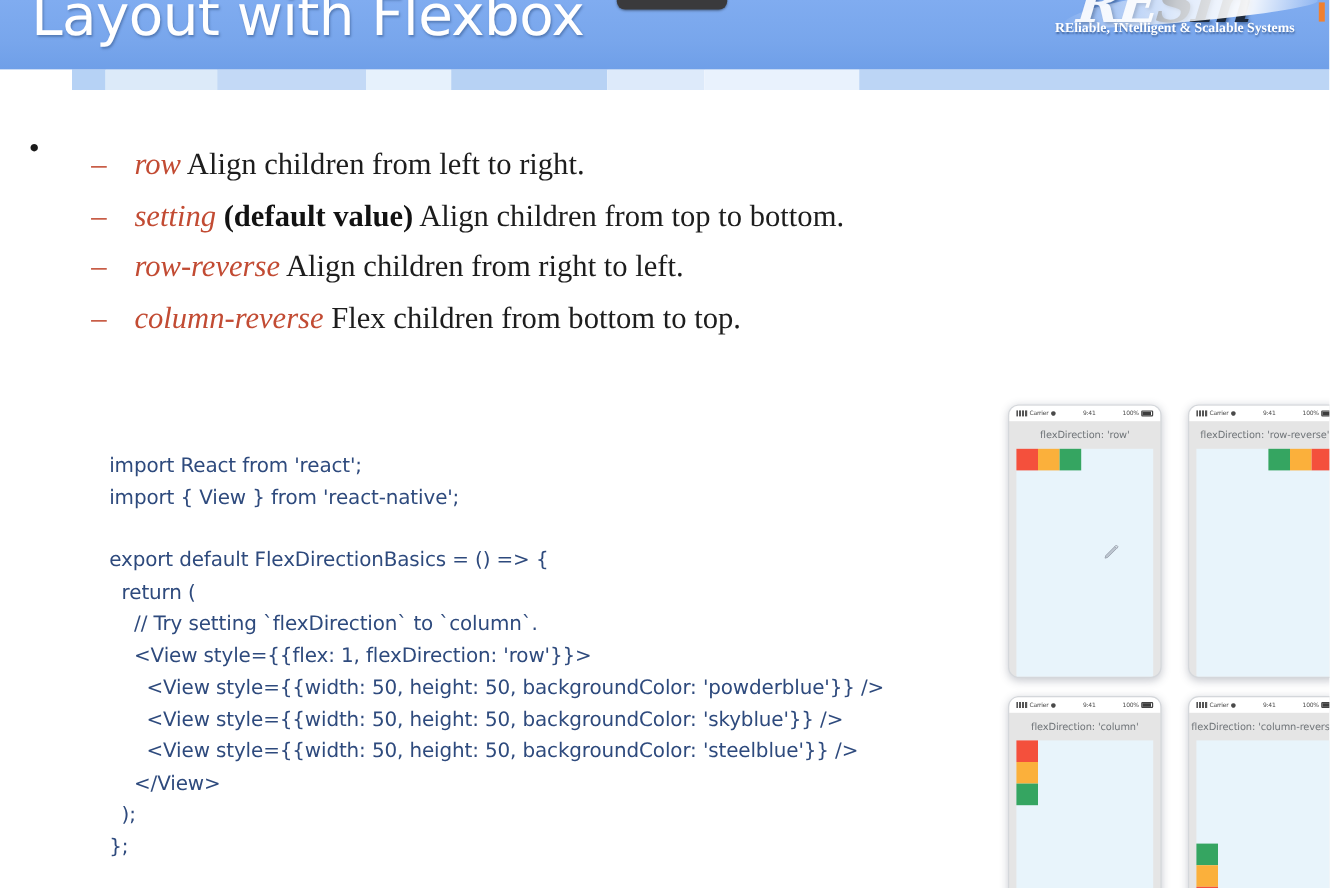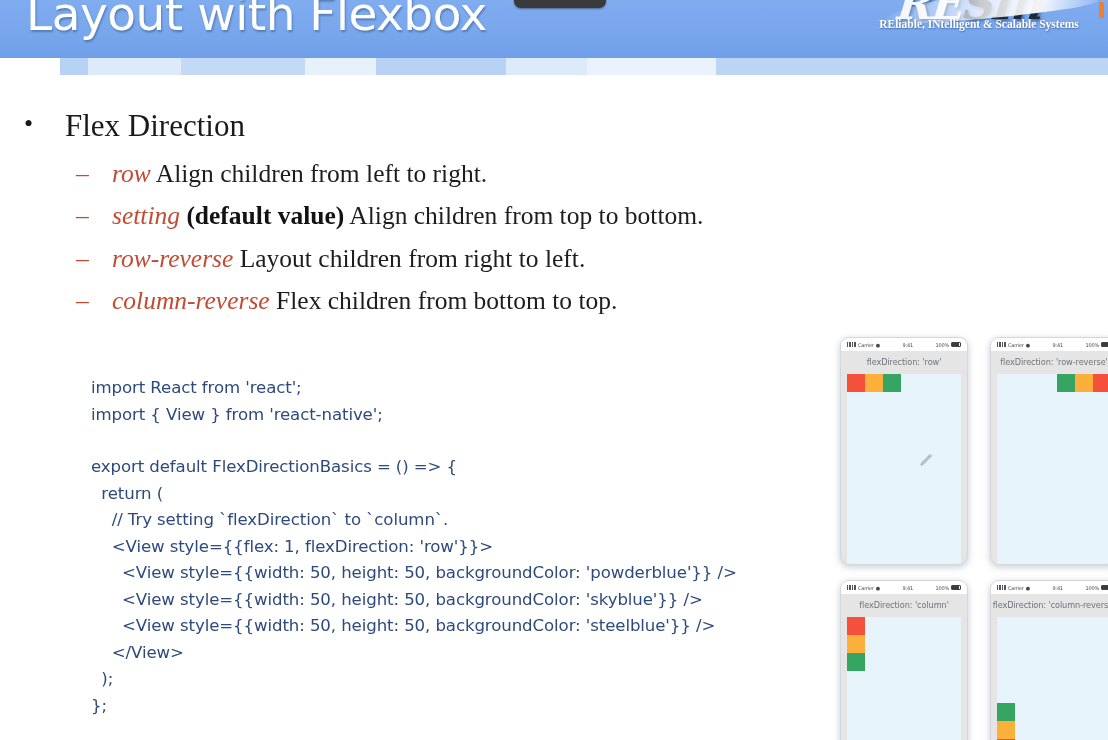--- a/index.html
+++ b/index.html
@@ -273,36 +273,35 @@
       <div class="blk" style="width: 130px; background: rgb(183, 210, 244);"></div>
       <div class="blk" style="width: 81px; background: rgb(221, 234, 250);"></div>
       <div class="blk" style="width: 129px; background: rgb(233, 242, 253);"></div>
       <div class="blk" style="width: 392px; background: rgb(188, 213, 245);"></div>
     </div>
 
   <div id="bullets">
 
     <div class="lvl1">
       <span class="dot">•</span>
-      <span>Flex Direction</span>
     </div>
 
     <div class="lvl2">
       <span class="dash">–</span>
       <span class="kw">row</span><span> </span><span>Align children from left to right.</span>
     </div>
 
     <div class="lvl2">
       <span class="dash">–</span>
       <span class="kw">setting</span><span> </span><span class="bold">(default value)</span><span> </span><span>Align children from top to bottom.</span>
     </div>
 
     <div class="lvl2">
       <span class="dash">–</span>
-      <span class="kw">row-reverse</span><span> </span><span>Layout children from right to left.</span>
+      <span class="kw">row-reverse</span><span> </span><span>Align children from right to left.</span>
     </div>
 
     <div class="lvl2">
       <span class="dash">–</span>
       <span class="kw">column-reverse</span><span> </span><span>Flex children from bottom to top.</span>
     </div>
 
   </div>
 
   <div id="code" style="color: rgb(46, 74, 125);"><span class="ln">import React from 'react';</span><span class="ln">import { View } from 'react-native';</span><span class="blank"></span><span class="ln">export default FlexDirectionBasics = () =&gt; {</span><span class="ln">  return (</span><span class="ln">    // Try setting `flexDirection` to `column`.</span><span class="ln">    &lt;View style={{flex: 1, flexDirection: 'row'}}&gt;</span><span class="ln">      &lt;View style={{width: 50, height: 50, backgroundColor: 'powderblue'}} /&gt;</span><span class="ln">      &lt;View style={{width: 50, height: 50, backgroundColor: 'skyblue'}} /&gt;</span><span class="ln">      &lt;View style={{width: 50, height: 50, backgroundColor: 'steelblue'}} /&gt;</span><span class="ln">    &lt;/View&gt;</span><span class="ln">  );</span><span class="ln">};</span></div>

